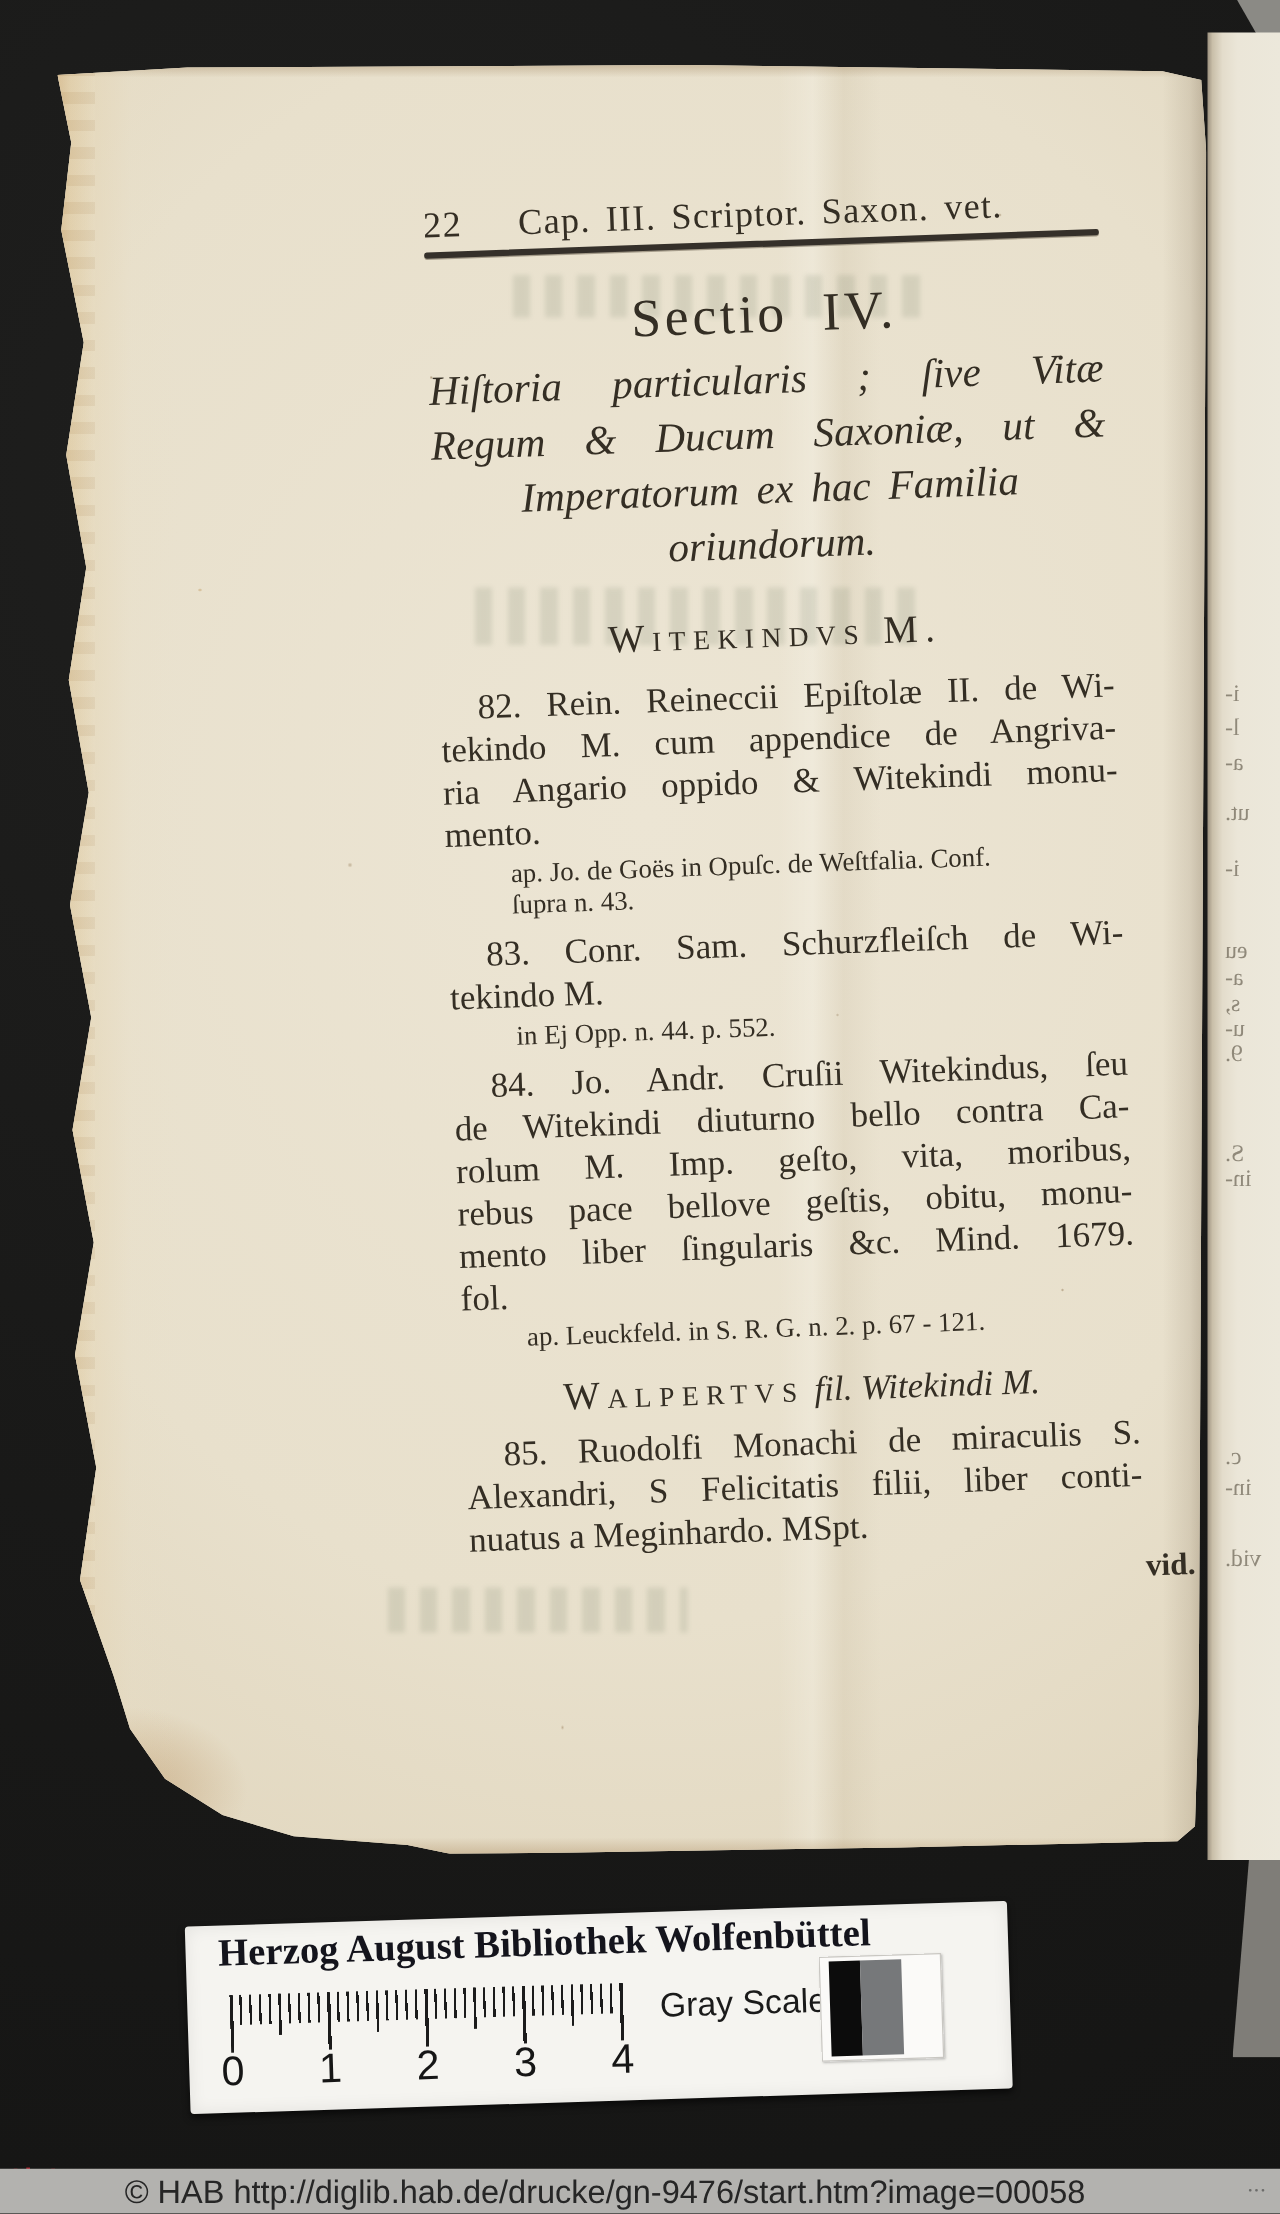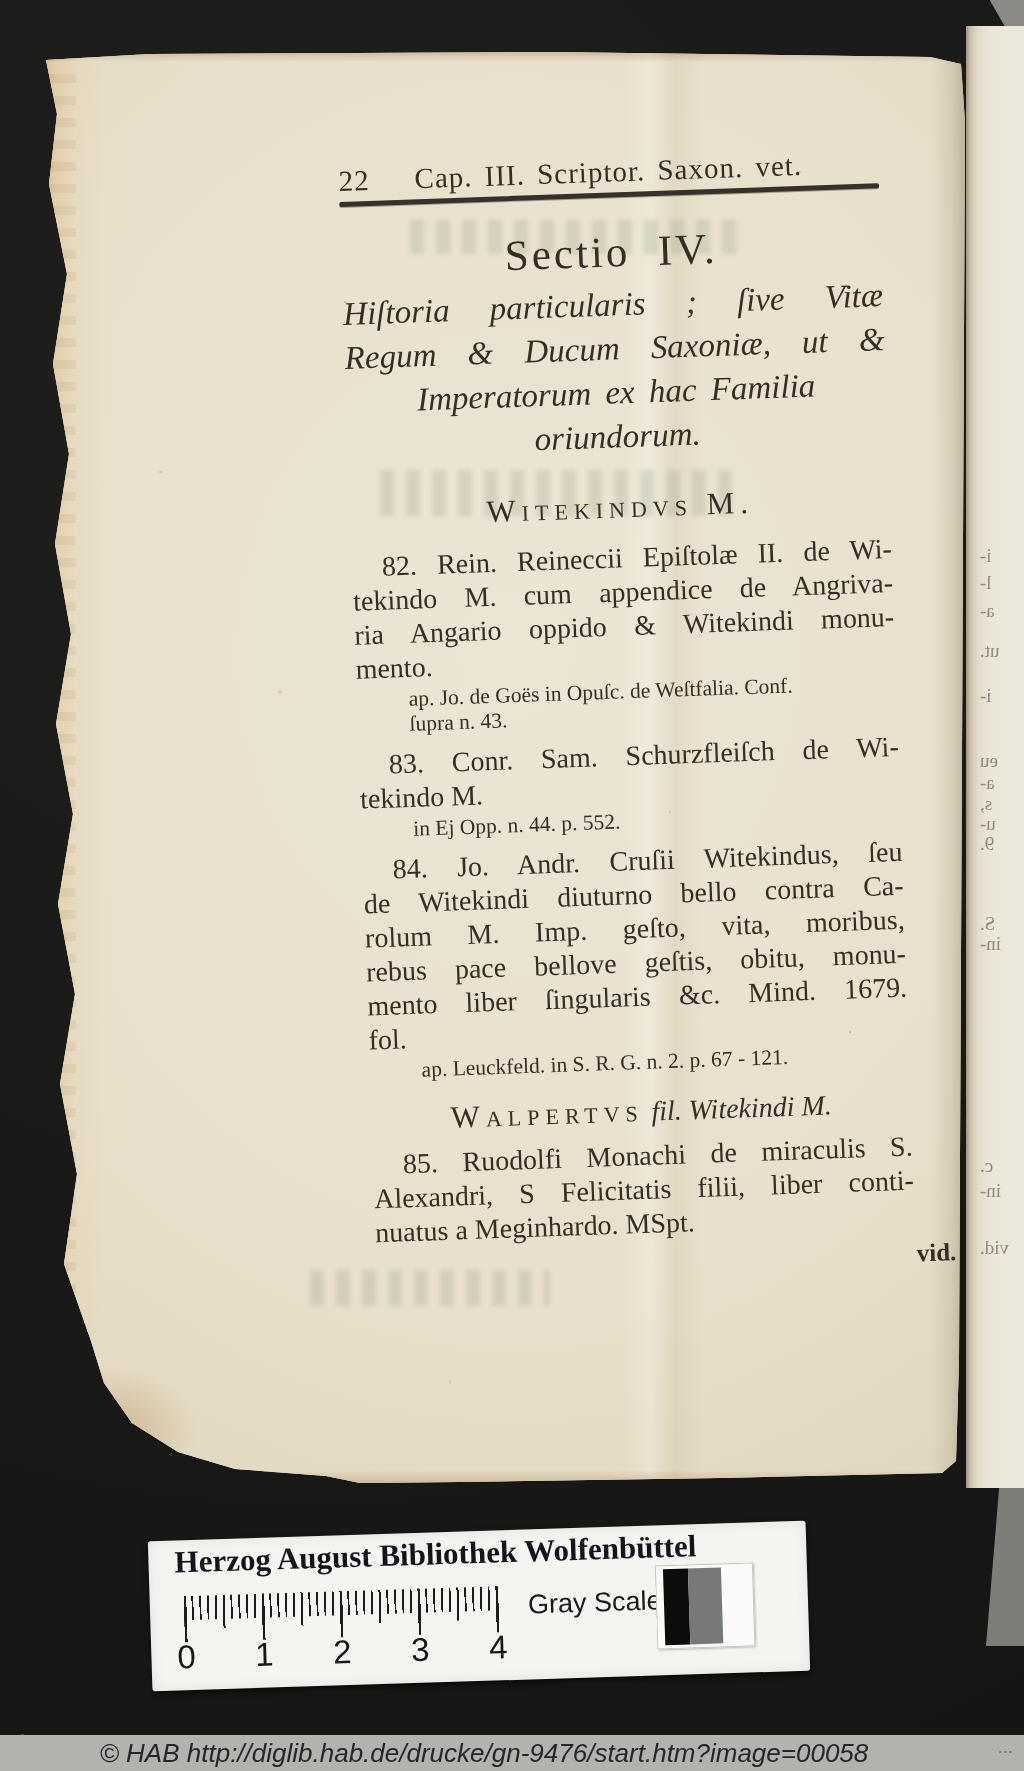--- a/index.html
+++ b/index.html
@@ -88,21 +88,21 @@
     font-family:"Liberation Sans","DejaVu Sans",sans-serif;font-size:33px;color:#161616;}
   .ruler-nums span{width:30px;text-align:center;}
   .grayscale-label{position:absolute;left:378px;top:60px;font-family:"Liberation Sans","DejaVu Sans",sans-serif;
     font-size:27px;color:#1a1a1a;white-space:nowrap;}
   .patchwin{position:absolute;left:506px;top:40px;width:98px;height:84px;background:#fbfaf8;
     box-shadow:inset 0 0 0 1px #c9c7c2, 1px 1px 2px rgba(0,0,0,.25);}
   .patch-black{position:absolute;left:8px;top:4px;width:25px;height:76px;background:#0c0c0c;}
   .patch-gray{position:absolute;left:33px;top:4px;width:33px;height:76px;background:#76787a;}
 
   
-  .bottombar{position:absolute;left:0;top:1735px;width:1024px;height:36px;background:#b3b2af;font-style:italic;}
+  .bottombar{position:absolute;left:0;top:1735px;width:1024px;height:36px;background:#b3b2af;}
   .bottombar .caption{position:absolute;left:0;right:0;top:3px;text-align:center;transform:translateX(-28px);
     font-family:"Liberation Sans","DejaVu Sans",sans-serif;font-size:26px;color:#262626;}
   .bottombar .dots{position:absolute;right:10px;top:12px;color:#6c6c6a;font-size:9px;letter-spacing:2px;}
   .barcode{position:absolute;left:6px;top:1733px;width:46px;height:36px;display:flex;
     align-items:center;gap:2px;}
   .barcode i{display:block;width:3px;background:#a8232e;}
   .barcode i:nth-child(1){height:24px}.barcode i:nth-child(2){height:32px}
   .barcode i:nth-child(3){height:18px}.barcode i:nth-child(4){height:34px}
   .barcode i:nth-child(5){height:26px}.barcode i:nth-child(6){height:30px}
   .barcode i:nth-child(7){height:20px}.barcode i:nth-child(8){height:33px}

